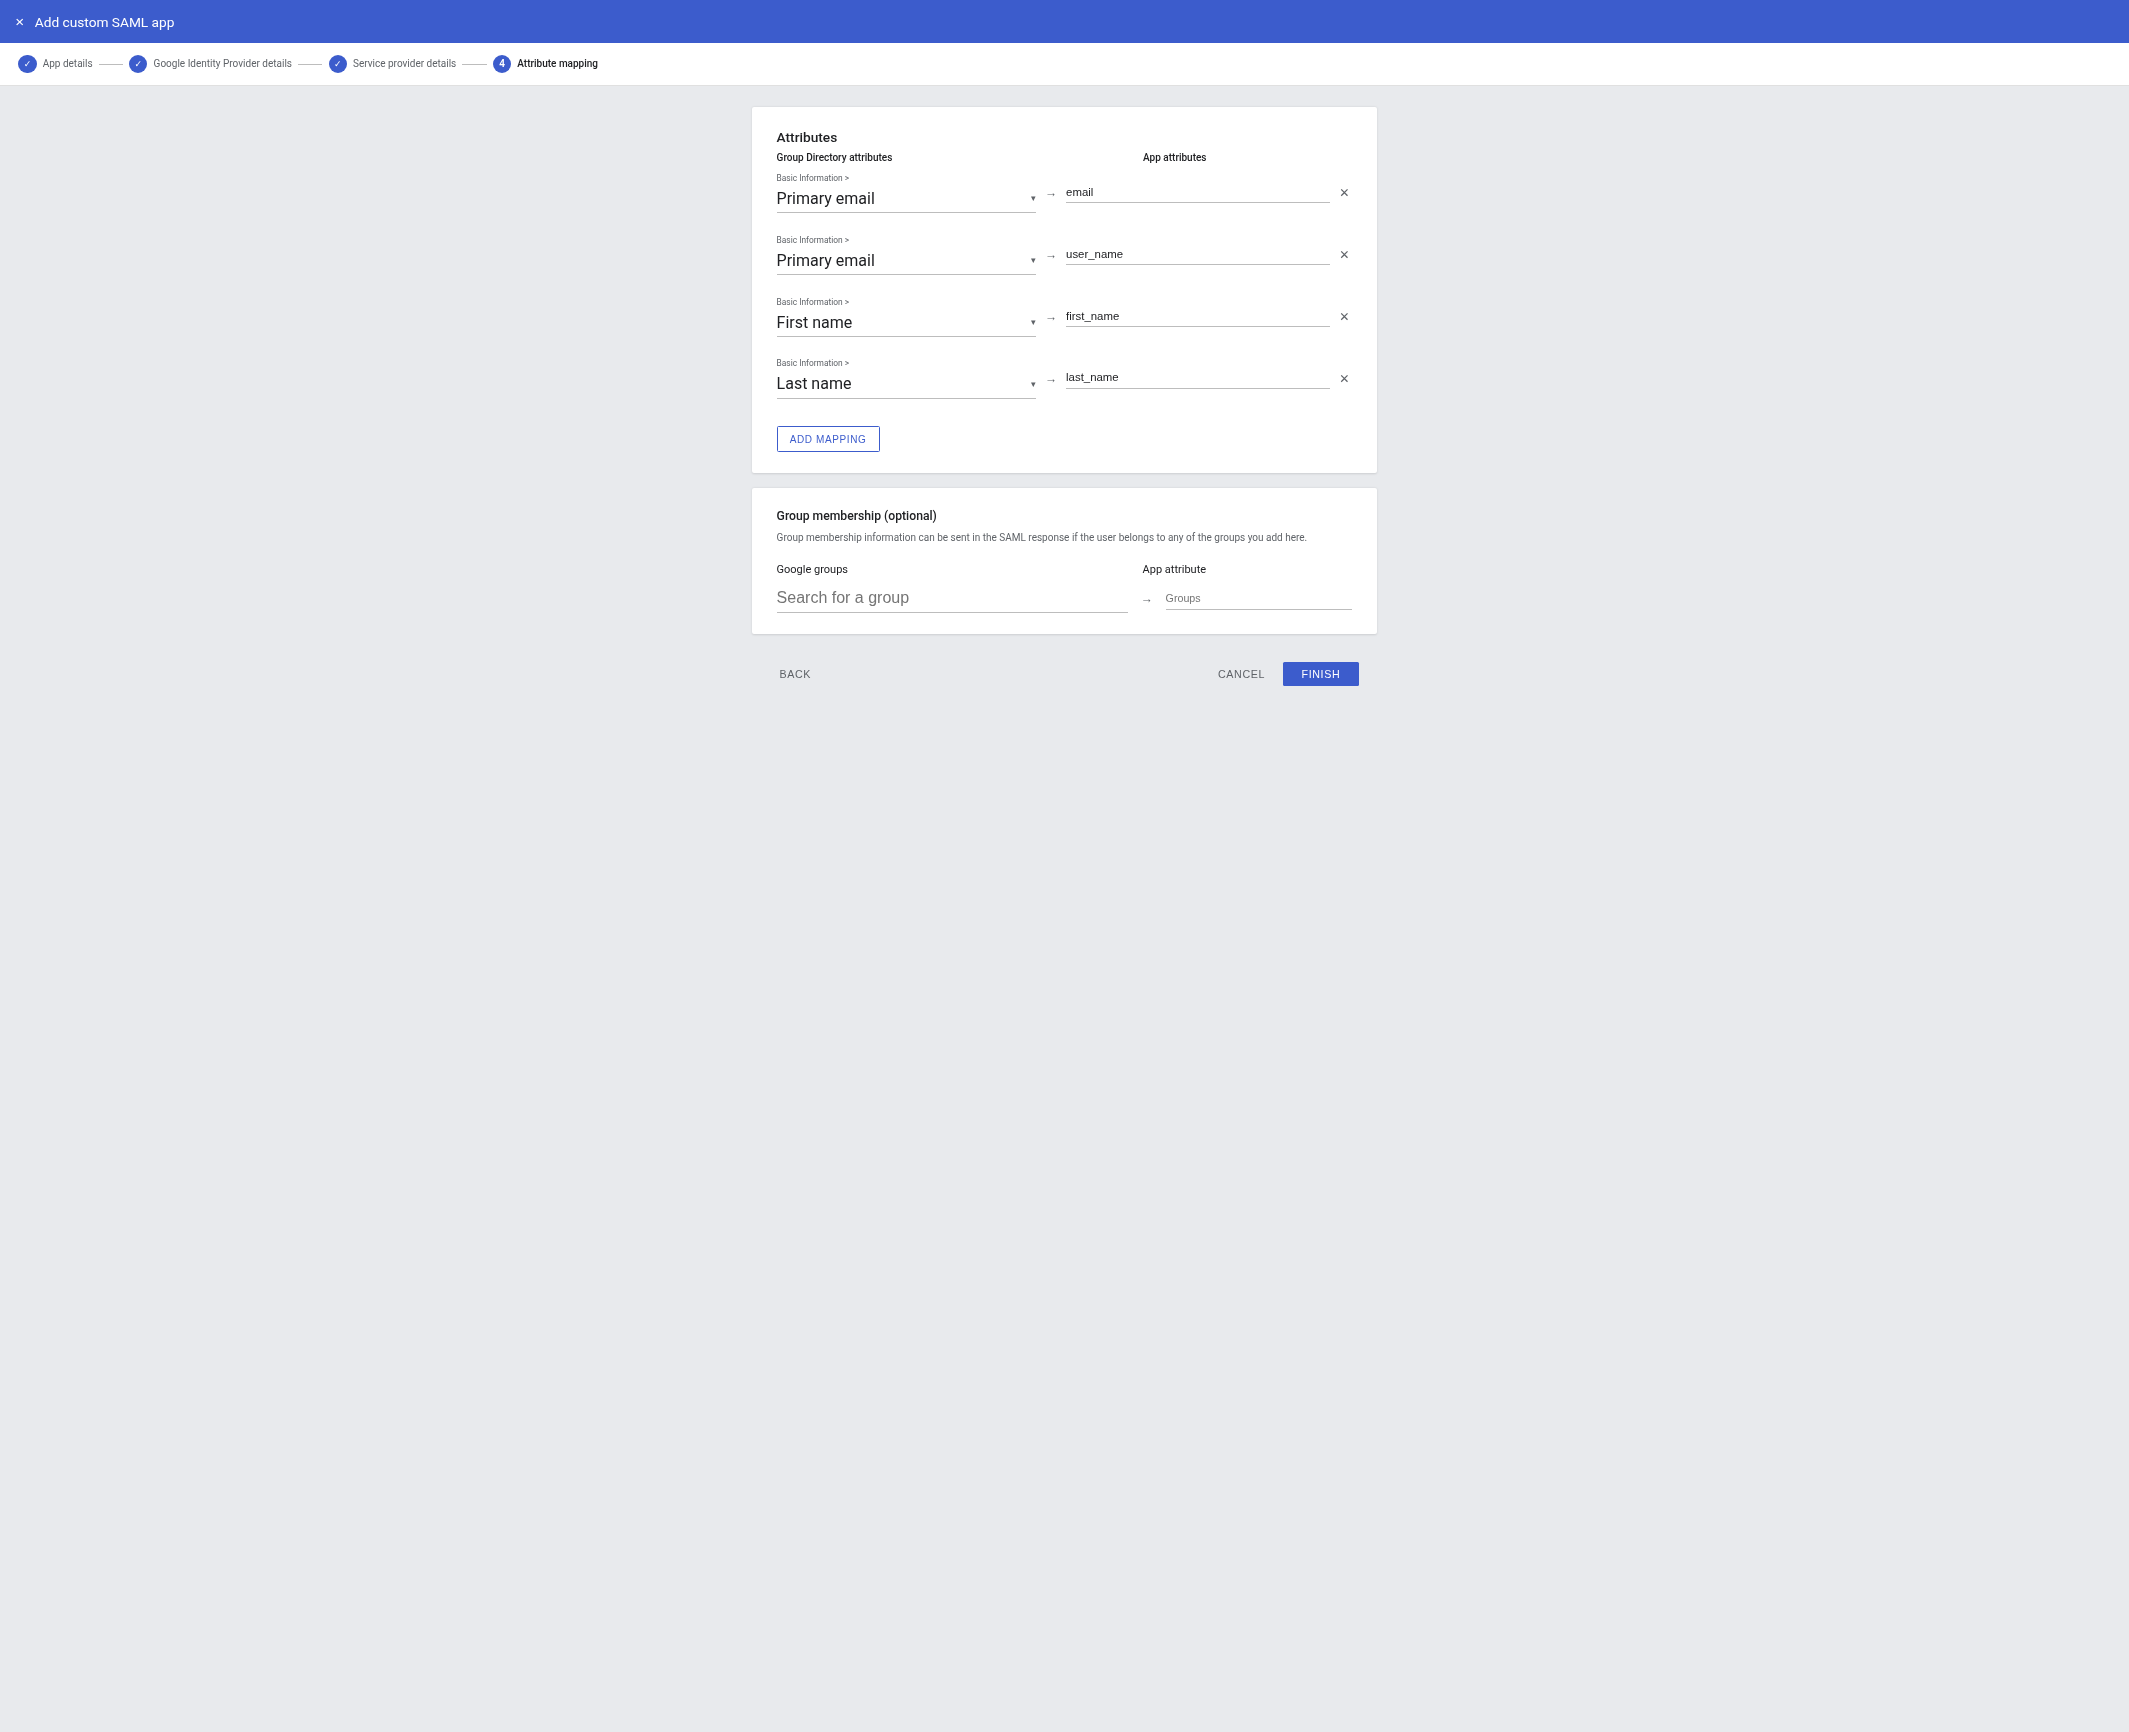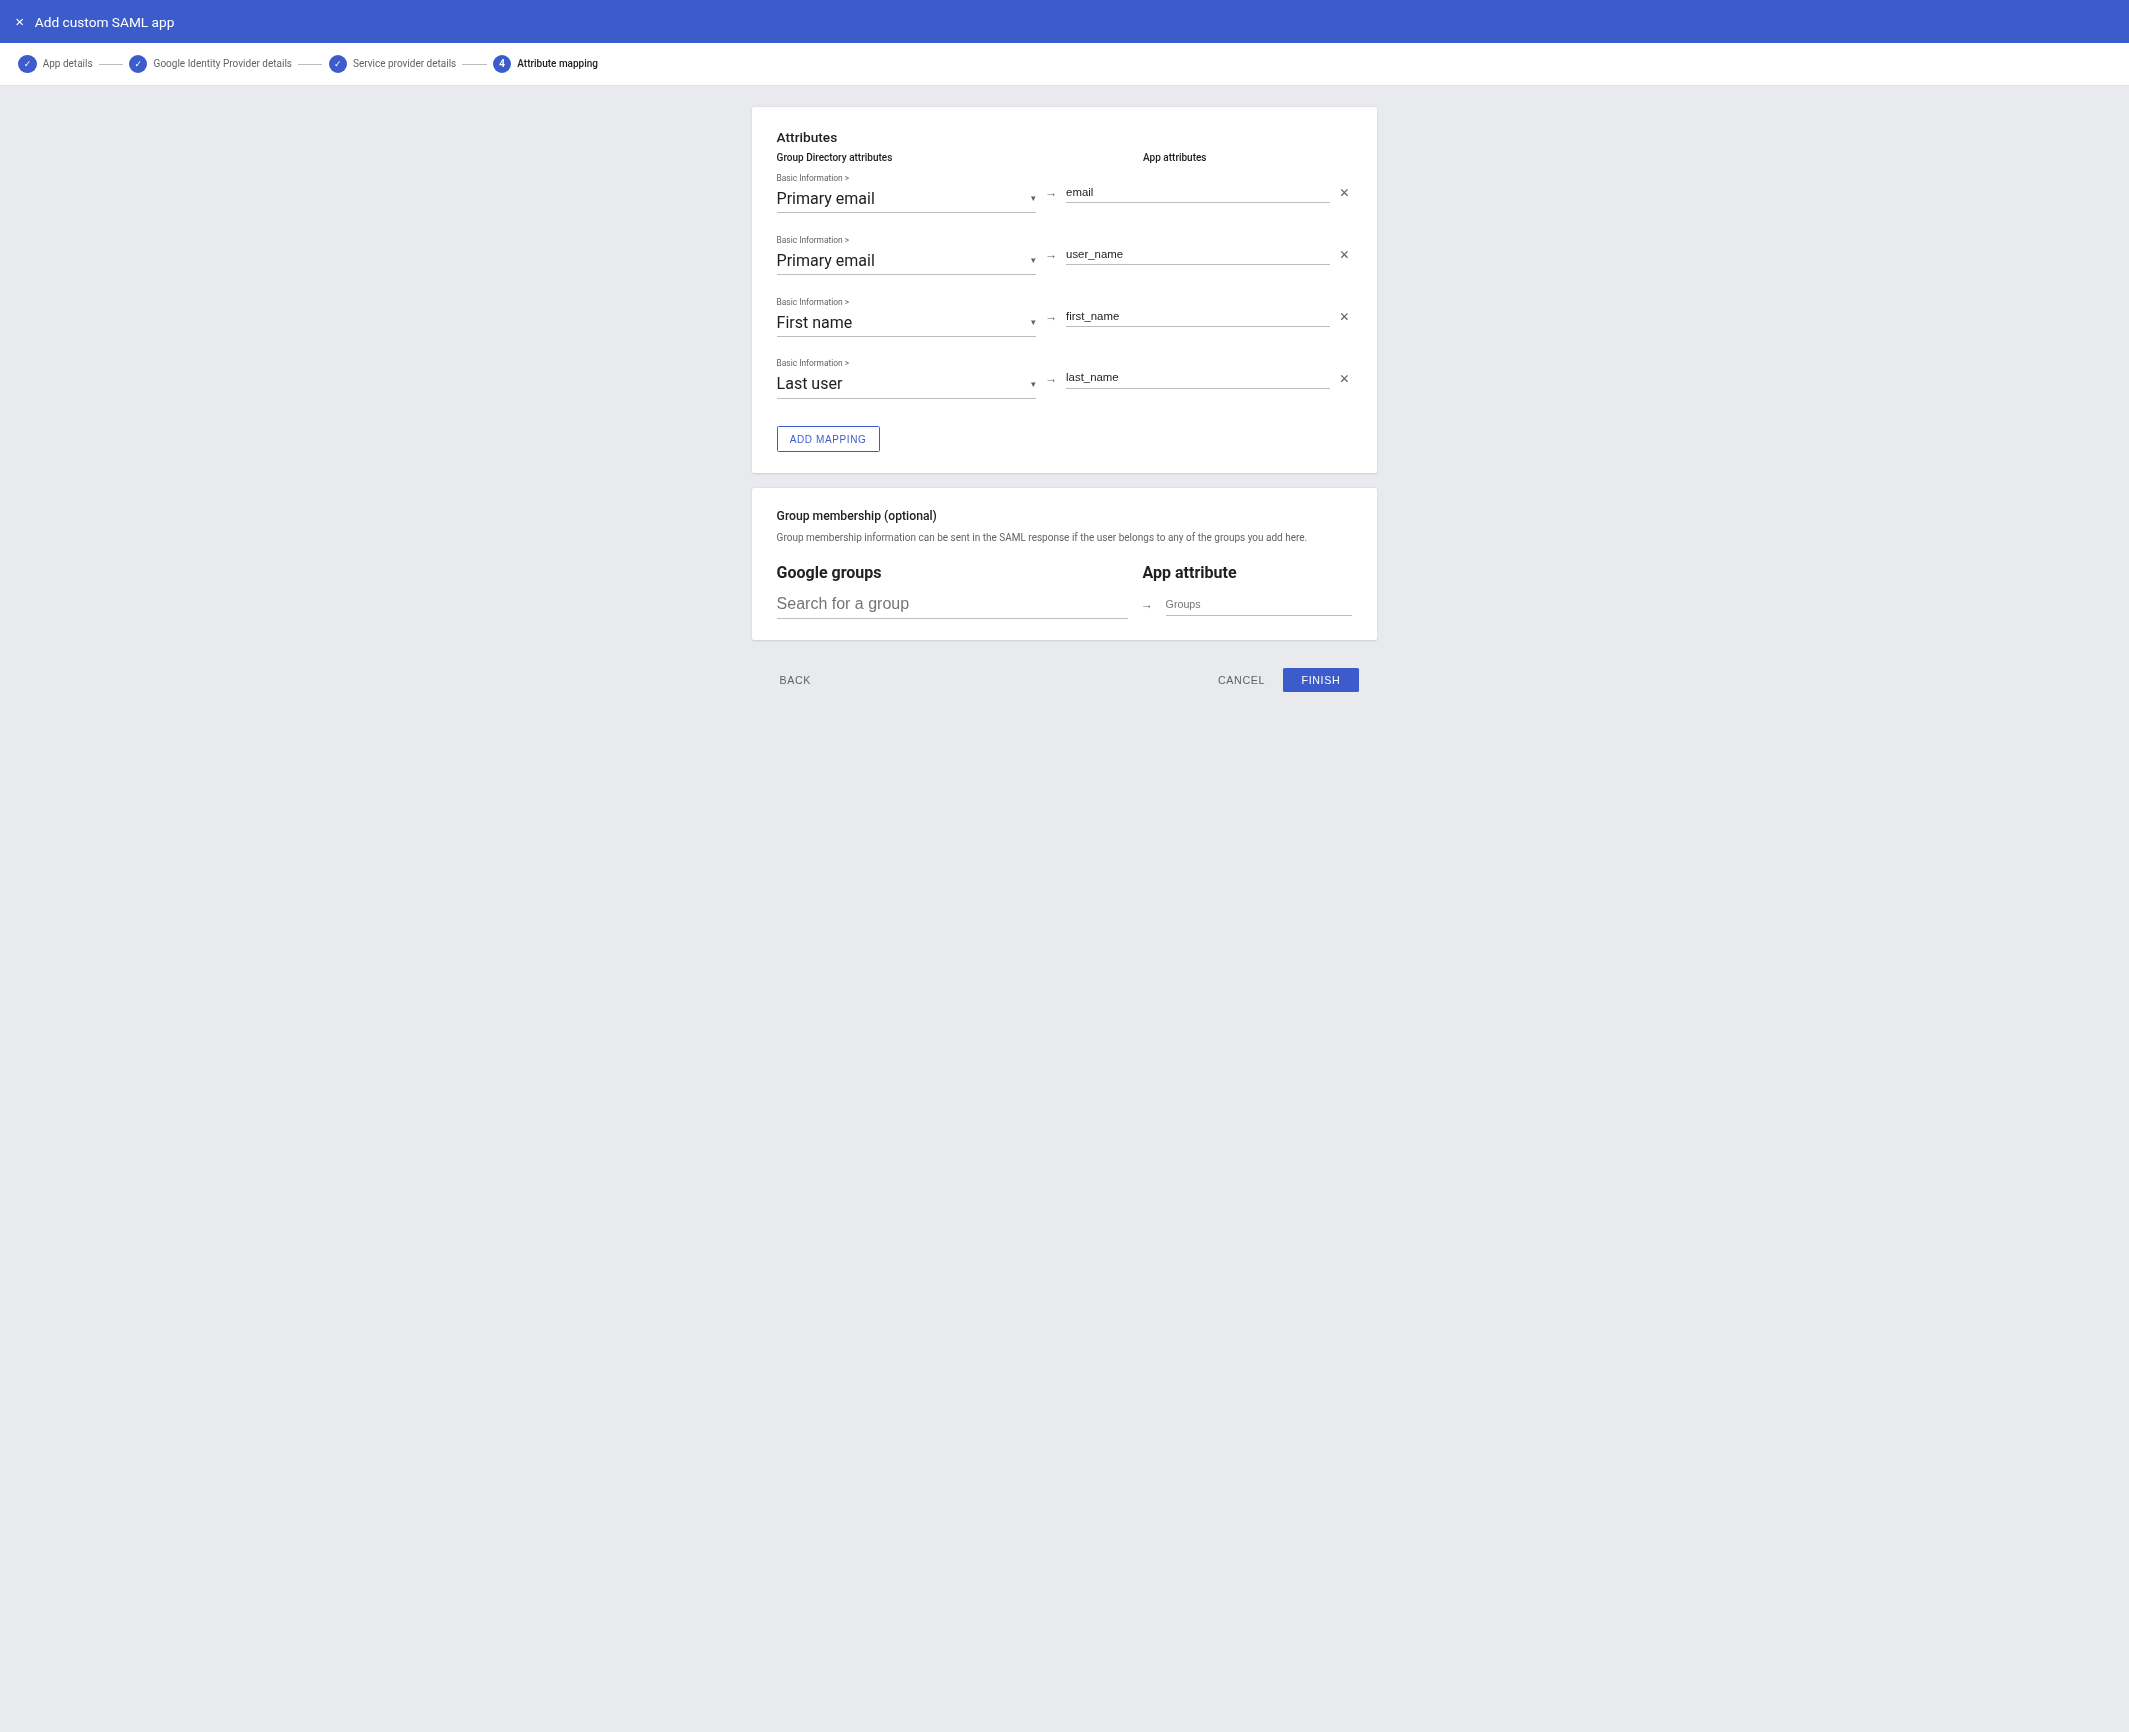--- a/index.html
+++ b/index.html
@@ -204,22 +204,22 @@
     .group-card .card-title {
       font-size: 12.2px;
     }
     .group-columns {
       display: flex;
       align-items: center;
       gap: 0;
       margin-bottom: 9.1px;
     }
     .group-col-header {
-      font-size: 16px;
-      font-weight: 700;
+      font-size: 11px;
+      font-weight: 400;
       color: #202124;
     }
     .group-google-col {
       flex: 0 0 366px;
     }
     .group-app-col {
       flex: 1;
     }
     .group-search-row {
       display: flex;
@@ -403,21 +403,21 @@
         <input class="app-attr-input" value="first_name" style="">
         <button class="remove-btn">✕</button>
       </div>
     </div>
 
     
     <div class="mapping-row">
       <div class="google-attr-field">
         <div class="attr-sub-label">Basic Information &gt;</div>
         <div class="attr-select">
-          <span class="attr-select-value">Last user</span>
+          <span class="attr-select-value">Last name</span>
           <span class="dropdown-icon">▾</span>
         </div>
       </div>
       <div class="arrow-icon">→</div>
       <div class="app-attr-field">
         <input class="app-attr-input" value="last_name" style="">
         <button class="remove-btn">✕</button>
       </div>
     </div>
 

